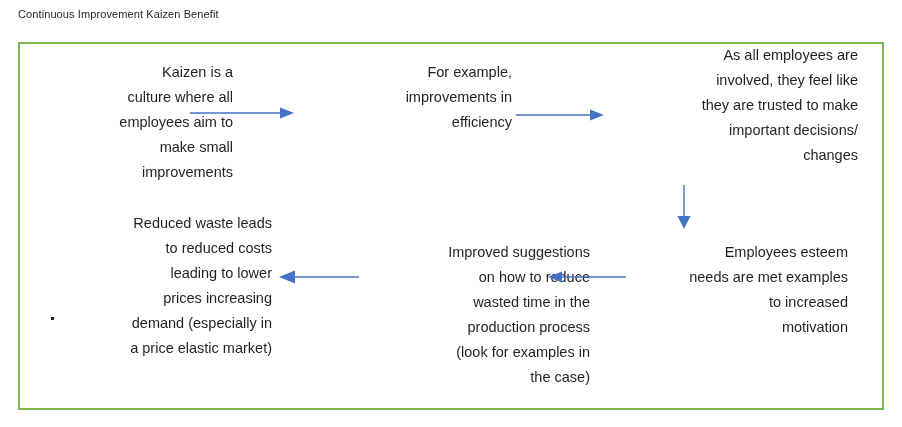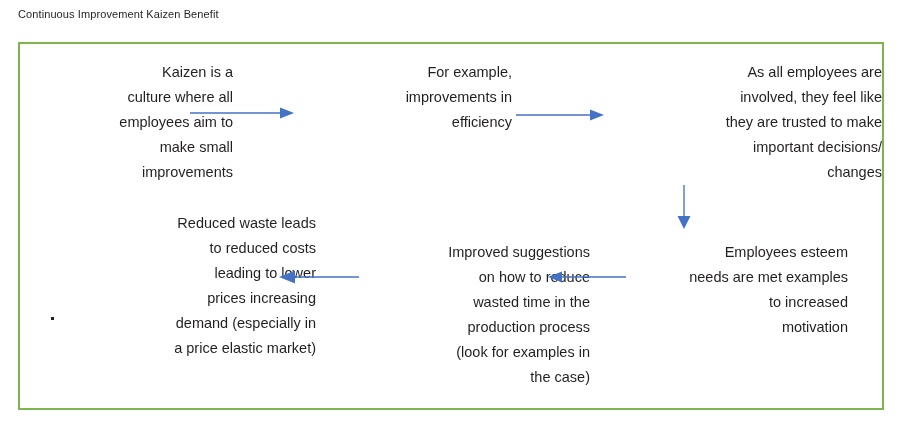--- a/index.html
+++ b/index.html
@@ -44,24 +44,24 @@
     font-size: 14.5px;
     line-height: 25px;
     color: #231f20;
     white-space: pre-line;
     text-align: right;
   }
 
   
   .tb-kaizen      { left: 53px;  top: 60px;  width: 180px; }
   .tb-example     { left: 322px; top: 60px;  width: 190px; }
-  .tb-employees   { left: 628px; top: 60px;  width: 230px; margin-left: 24px; }
+  .tb-employees   { left: 628px; top: 43px;  width: 230px; }
   .tb-esteem      { left: 628px; top: 240px; width: 220px; }
   .tb-improved    { left: 390px; top: 240px; width: 200px; }
-  .tb-reduced     { left: 72px;  top: 211px; width: 200px; margin-left: 44px; }
+  .tb-reduced     { left: 72px;  top: 211px; width: 200px; }
 
   .bullet-dot {
     position: absolute;
     left: 51px;
     top: 317px;
     width: 3px;
     height: 3px;
     background: #231f20;
   }
 

